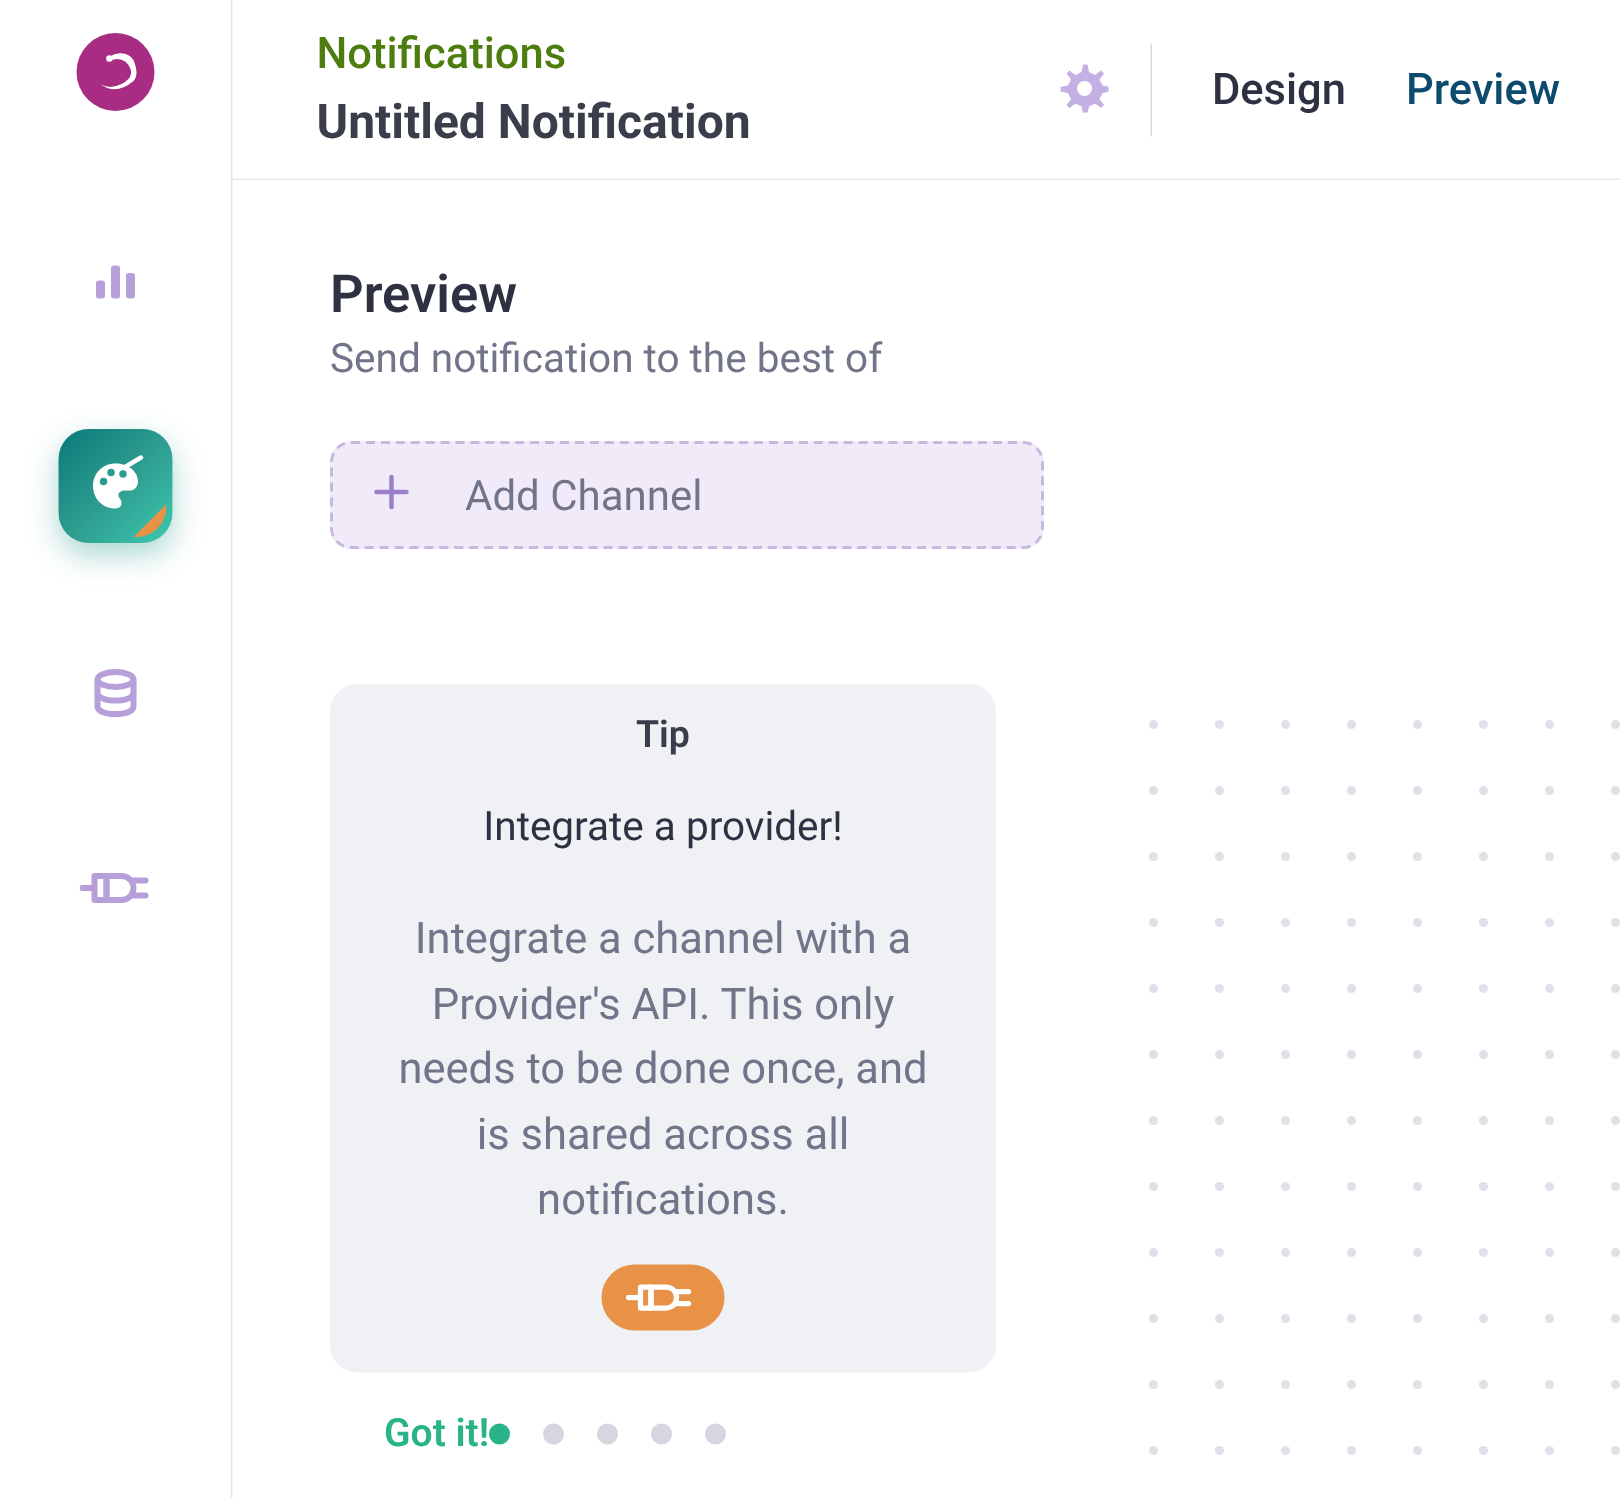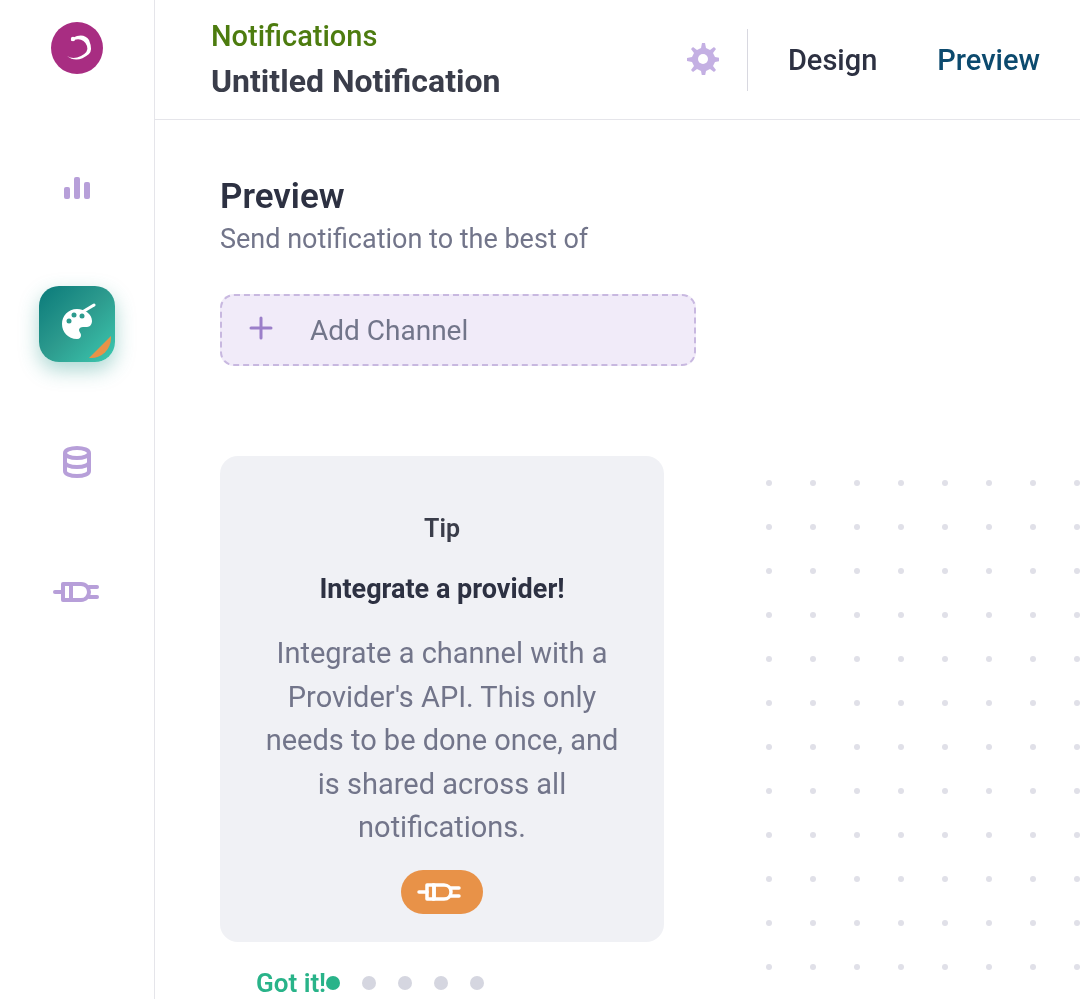--- a/index.html
+++ b/index.html
@@ -88,21 +88,21 @@
       cursor: pointer;
     }
     .divider {
       width: 1px;
       height: 62px;
       background: #d8d8e0;
       margin-right: 40px;
     }
     .tabs {
       display: flex;
-      gap: 60px;
+      gap: 40px;
     }
     .tab {
       font-size: 29px;
       font-weight: 500;
       cursor: pointer;
     }
     .tab.active { color: #2d3142; }
     .tab.inactive { color: #0c4a6e; }
     .content {
       padding: 56px 56px 0 65px;
@@ -137,34 +137,34 @@
     .add-channel-label {
       font-size: 28px;
       color: #72758a;
       font-weight: 400;
     }
     .tip-card {
       margin-top: 90px;
       width: 444px;
       background: #f0f1f5;
       border-radius: 18px;
-      padding: 58px 32px 28px 32px;
+      padding: 20px 32px 28px 32px;
       text-align: center;
     }
     .tip-label {
       font-size: 25px;
       font-weight: 600;
       color: #3a3d4a;
       margin-bottom: 30px;
     }
     .tip-title {
       font-size: 27px;
-      font-weight: 700;
+      font-weight: 400;
       color: #2d3142;
-      margin-bottom: 27px;
+      margin-bottom: 38px;
     }
     .tip-body {
       font-size: 29px;
       color: #72758a;
       line-height: 1.5;
       margin-bottom: 20px;
     }
     .tip-badge {
       display: inline-flex;
       align-items: center;

